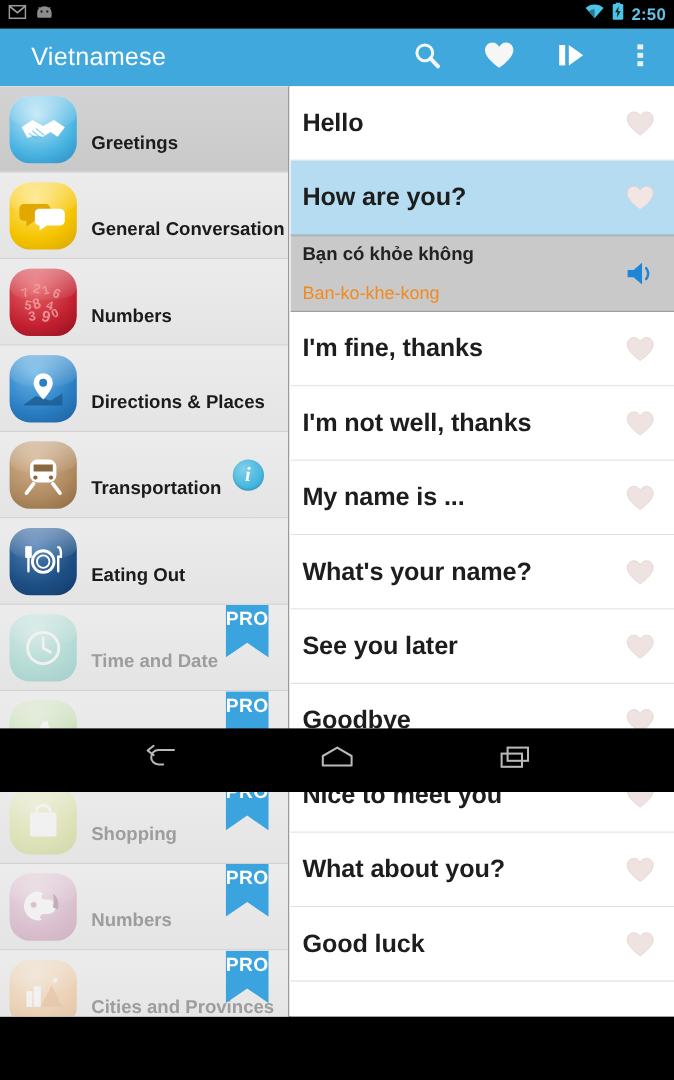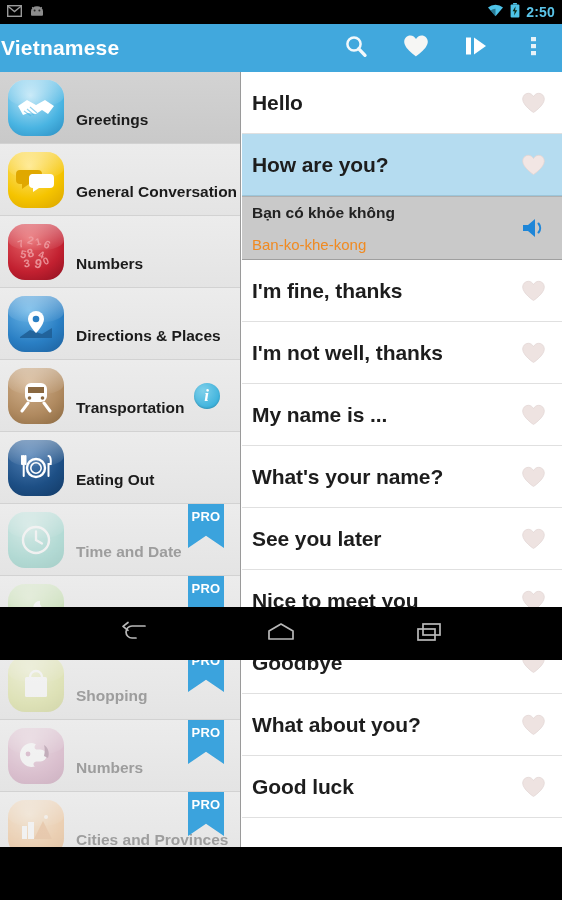--- a/index.html
+++ b/index.html
@@ -22,21 +22,21 @@
   .sb-time { color:#5bc4e8; font-size:14px; font-weight:bold; letter-spacing:.2px; }
   .icn { display:block; }
 
   
   .actionbar {
     position:absolute; top:24px; left:0; width:562px; height:48px;
     background:#41a8dd; display:flex; align-items:center;
     box-shadow:0 1px 0 rgba(0,0,0,.10);
   }
   .ab-title {
-    color:#fff; font-size:21px; font-weight:bold; margin-left:1px;
+    color:#fff; font-size:21px; font-weight:normal; margin-left:26px;
     letter-spacing:.2px;
   }
   .ab-actions { margin-left:auto; display:flex; align-items:center; }
   .ab-btn {
     width:60px; height:48px; display:flex; align-items:center; justify-content:center;
     cursor:pointer;
   }
   .ab-btn:last-child { width:56px; }
 
   
@@ -81,21 +81,21 @@
     background:radial-gradient(circle at 35% 30%, #7fd0ea, #3fb3dd 70%);
     color:#fff; font-size:17px; font-weight:bold; font-style:italic;
     display:flex; align-items:center; justify-content:center;
     margin-left:9px; font-family:"Liberation Serif", serif;
     box-shadow:inset 0 -1px 2px rgba(0,0,0,.18);
   }
 
   
   .pro {
     position:absolute; top:0; right:16px; width:36px; height:44px;
-    background:#3ba3dd; color:#fff; font-size:13px; font-weight:bold;
+    background:#3ba3dd; color:#fff; font-size:16px; font-weight:bold;
     text-align:center; line-height:17px; letter-spacing:.3px;
     clip-path:polygon(0 0, 100% 0, 100% 100%, 50% 72%, 0 100%);
     padding-top:4px;
   }
   .gloss {
     position:absolute; left:0; right:0; top:0; height:47%;
     border-radius:17px 17px 40% 40%;
     background:linear-gradient(rgba(255,255,255,.38),rgba(255,255,255,.04));
     pointer-events:none;
   }
@@ -438,30 +438,30 @@
       <div class="row">
         <span class="row-text">See you later</span>
         <span class="fav">
           <svg width="25" height="22" viewBox="0 0 26 24">
               <path d="M13 22.4 C13 22.4 1.2 14.6 1.2 7.8 C1.2 3.9 4.1 1.4 7.3 1.4 C9.9 1.4 11.9 3 13 5 C14.1 3 16.1 1.4 18.7 1.4 C21.9 1.4 24.8 3.9 24.8 7.8 C24.8 14.6 13 22.4 13 22.4 Z" fill="#eee3e1" stroke="#e2d6d4" stroke-width=".8"></path>
             </svg>
         </span>
       </div>
 
       <div class="row">
+        <span class="row-text">Goodbye</span>
+        <span class="fav">
+          <svg width="25" height="22" viewBox="0 0 26 24">
+              <path d="M13 22.4 C13 22.4 1.2 14.6 1.2 7.8 C1.2 3.9 4.1 1.4 7.3 1.4 C9.9 1.4 11.9 3 13 5 C14.1 3 16.1 1.4 18.7 1.4 C21.9 1.4 24.8 3.9 24.8 7.8 C24.8 14.6 13 22.4 13 22.4 Z" fill="#eee3e1" stroke="#e2d6d4" stroke-width=".8"></path>
+            </svg>
+        </span>
+      </div>
+
+      <div class="row">
         <span class="row-text">Nice to meet you</span>
-        <span class="fav">
-          <svg width="25" height="22" viewBox="0 0 26 24">
-              <path d="M13 22.4 C13 22.4 1.2 14.6 1.2 7.8 C1.2 3.9 4.1 1.4 7.3 1.4 C9.9 1.4 11.9 3 13 5 C14.1 3 16.1 1.4 18.7 1.4 C21.9 1.4 24.8 3.9 24.8 7.8 C24.8 14.6 13 22.4 13 22.4 Z" fill="#eee3e1" stroke="#e2d6d4" stroke-width=".8"></path>
-            </svg>
-        </span>
-      </div>
-
-      <div class="row">
-        <span class="row-text">Goodbye</span>
         <span class="fav">
           <svg width="25" height="22" viewBox="0 0 26 24">
               <path d="M13 22.4 C13 22.4 1.2 14.6 1.2 7.8 C1.2 3.9 4.1 1.4 7.3 1.4 C9.9 1.4 11.9 3 13 5 C14.1 3 16.1 1.4 18.7 1.4 C21.9 1.4 24.8 3.9 24.8 7.8 C24.8 14.6 13 22.4 13 22.4 Z" fill="#eee3e1" stroke="#e2d6d4" stroke-width=".8"></path>
             </svg>
         </span>
       </div>
 
       <div class="row">
         <span class="row-text">What about you?</span>
         <span class="fav">

